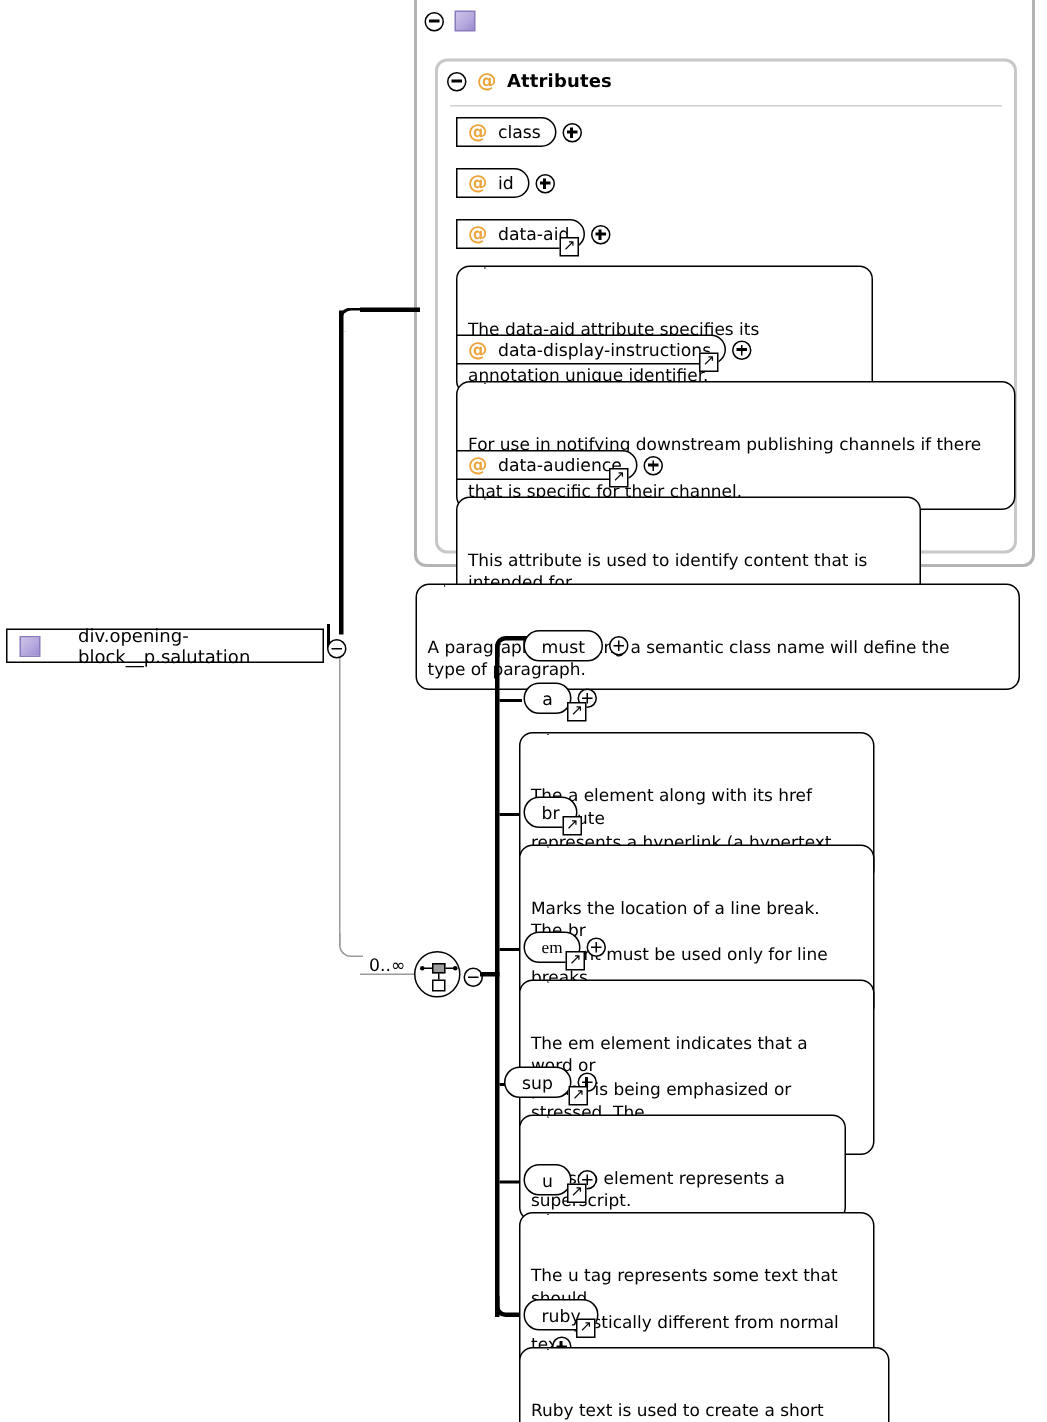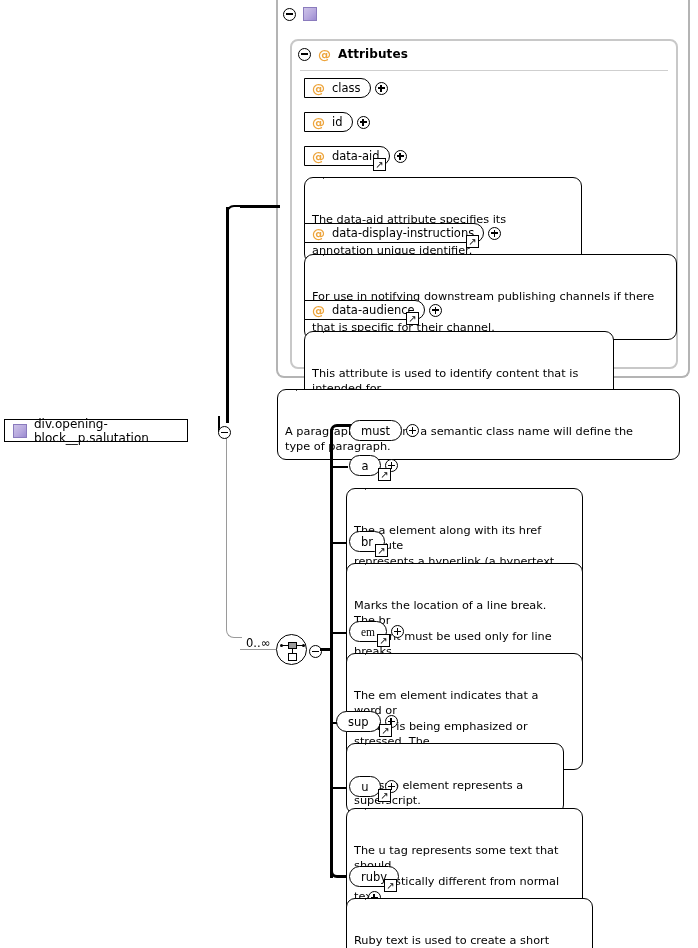--- a/index.html
+++ b/index.html
@@ -102,23 +102,23 @@
     position:absolute;left:18px;top:-7px;width:18px;height:8px;overflow:hidden;
   }
   .balloon .tail::before{
     content:"";position:absolute;left:0;top:7px;width:13px;height:13px;
     background:#fff;border-left:1.4px solid #000;border-top:1.4px solid #000;
     transform:rotate(45deg);transform-origin:0 0;
   }
 
   
   #root-box{
-    left:4px;top:419px;width:184px;height:23px;box-sizing:border-box;
+    left:4px;top:419px;width:212px;height:23px;box-sizing:border-box;
     border:1.6px solid #000;background:#fff;
-    display:flex;align-items:center;gap:7px;padding-left:8px;
+    display:flex;align-items:center;gap:25px;padding-left:8px;
     font-size:12px;
   }
 
   
   .wire{background:#000;}
   .wire-thin{background:#9a9a9a;}
 
   
   #choice{
     left:276px;top:634px;width:31px;height:31px;border-radius:50%;

